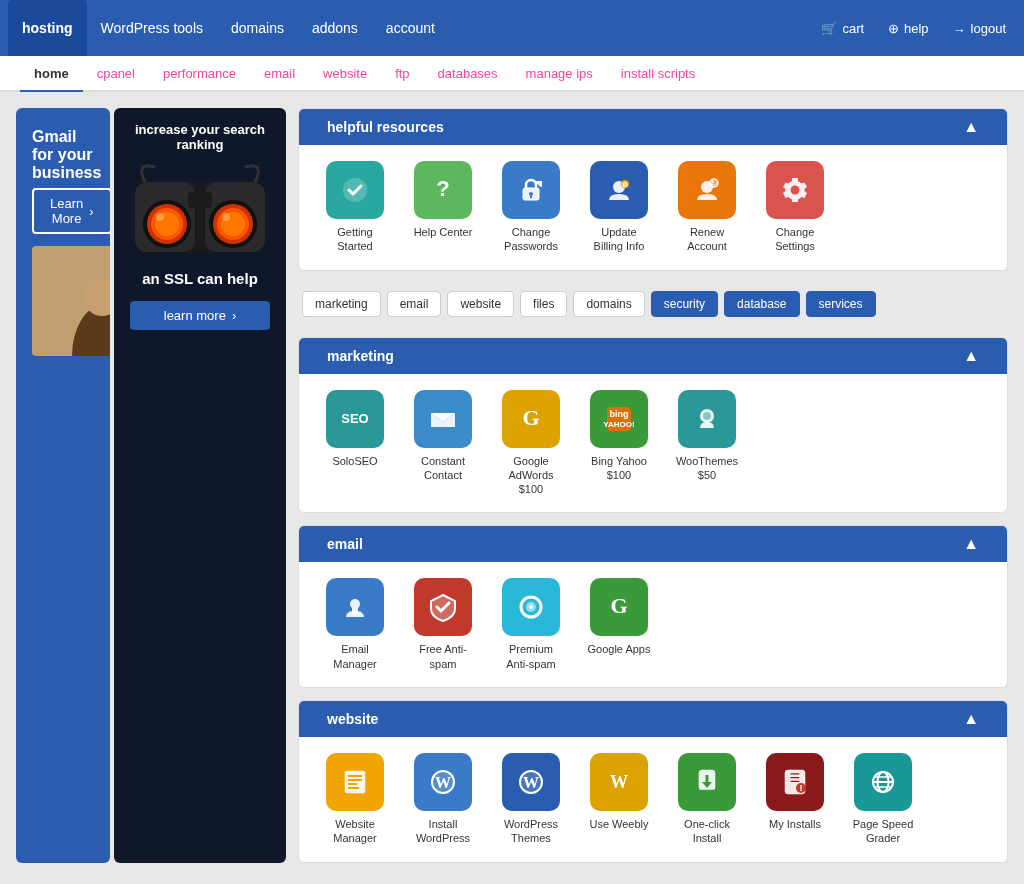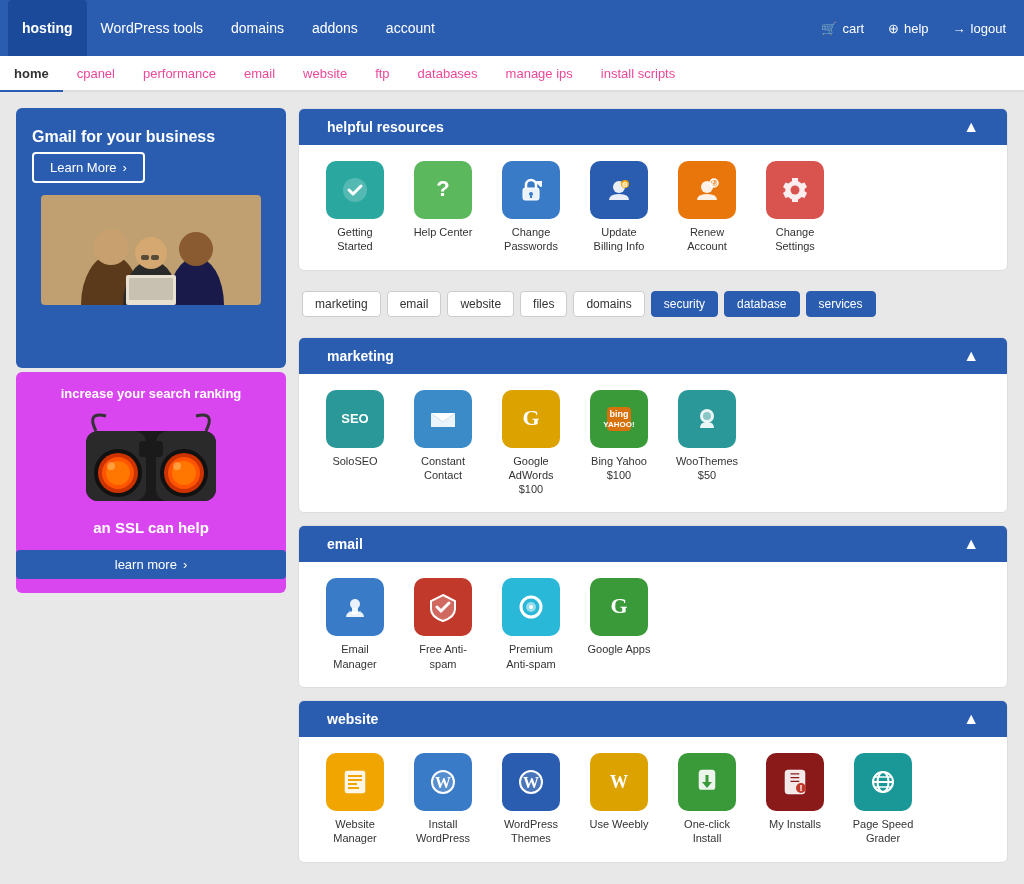--- a/index.html
+++ b/index.html
@@ -35,21 +35,21 @@
       gap: 5px;
       cursor: pointer;
       font-size: 13px;
     }
 
     
     .sub-nav {
       background: #fff;
       border-bottom: 2px solid #ddd;
       display: flex;
-      padding: 0 0;
+      padding: 0 20px;
       height: 36px;
       align-items: stretch;
     }
     .sub-nav-item {
       padding: 0 14px;
       display: flex;
       align-items: center;
       cursor: pointer;
       font-size: 13px;
       color: #ec4899;
@@ -66,21 +66,21 @@
       padding: 16px;
       max-width: 1024px;
       margin: 0 auto;
     }
 
     
     .sidebar {
       width: 270px;
       flex-shrink: 0;
       display: flex;
-      flex-direction: column;
+      flex-direction: row;
       gap: 4px;
     }
 
     .promo-card {
       background: #2a5db0;
       border-radius: 6px;
       padding: 20px 16px;
       color: #fff;
       position: relative;
       overflow: hidden;
@@ -100,23 +100,23 @@
       align-items: center;
       gap: 6px;
     }
 
     .promo-image-area {
       margin-top: 12px;
       text-align: center;
     }
 
     .ssl-card {
-      background: #d946ef;
+      background: #0f172a;
       border-radius: 6px;
-      padding: 14px 0;
+      padding: 14px 16px;
       color: #fff;
       text-align: center;
     }
     .ssl-card h4 { font-size: 13px; margin-bottom: 10px; }
     .ssl-card h2 { font-size: 15px; font-weight: bold; margin-bottom: 14px; }
     .ssl-btn {
       background: #2a5db0;
       border: none;
       color: #fff;
       padding: 7px 20px;

